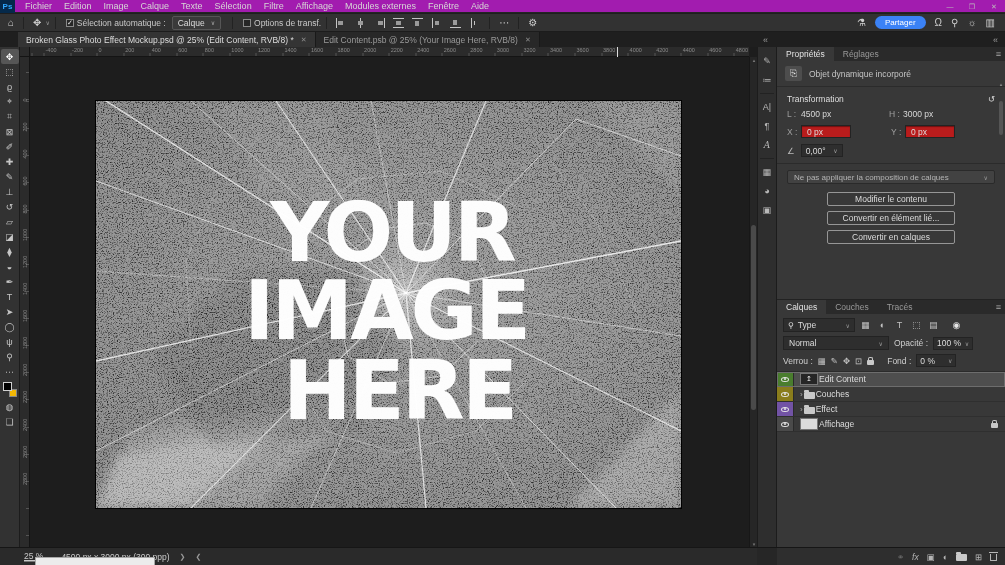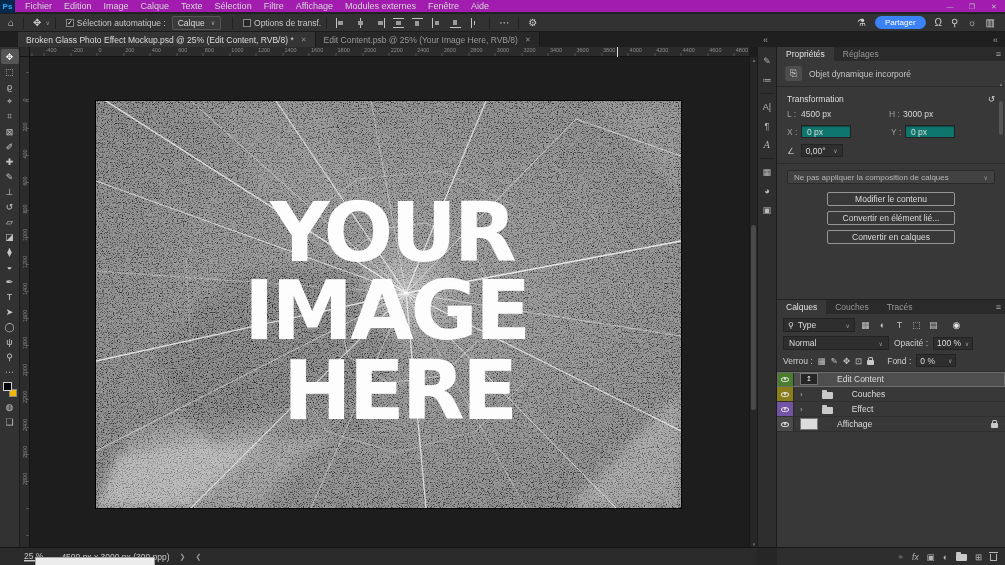--- a/index.html
+++ b/index.html
@@ -82,21 +82,21 @@
   .props { position:absolute; top:0; left:0; right:0; height:253px; background:#383838; border-bottom:1px solid #222; }
   .props-body { position:relative; font-size:8.5px; color:#c4c4c4; height:239px; }
   .so-row { display:flex; align-items:center; gap:7px; padding:5px 8px 5px; border-bottom:1px solid #2b2b2b; }
   .so-badge { width:17px; height:15px; background:#4d4d4d; border-radius:2px; display:flex; align-items:center; justify-content:center; color:#e8e8e8; font-size:9px; }
   .tr-head { display:flex; justify-content:space-between; padding:7px 10px 5px; color:#dfdfdf; }
   .tr-grid { padding:0 10px; }
   .tr-row { display:flex; align-items:center; margin-bottom:6px; }
   .tr-row .lab { width:14px; color:#9f9f9f; }
   .tr-row .val { width:48px; color:#d8d8d8; }
   .tr-row .lab2 { width:14px; margin-left:40px; color:#9f9f9f; }
-  .fld { width:50px; height:13px; background:#0f766e; border:1px solid #232323; box-shadow:inset 0 1px 1px rgba(0,0,0,.4); color:#ddd; display:flex; align-items:center; padding-left:5px; }
+  .fld { width:50px; height:13px; background:#b91c1c; border:1px solid #232323; box-shadow:inset 0 1px 1px rgba(0,0,0,.4); color:#ddd; display:flex; align-items:center; padding-left:5px; }
   .angle-fld { width:42px; height:13px; background:#2e2e2e; border:1px solid #232323; color:#ddd; display:flex; align-items:center; justify-content:space-between; padding:0 4px; margin-left:6px; }
   .angle-fld .cv { font-size:6px; color:#999; }
   .props-div { height:1px; background:#2b2b2b; margin:2px 0 6px; }
   .psb-label { padding:0 10px 5px; color:#cfcfcf; }
   .comp-dd { margin:0 10px 8px; height:14px; background:#424242; border:1px solid #2a2a2a; border-radius:2px; display:flex; align-items:center; justify-content:space-between; padding:0 6px; color:#b5b5b5; font-size:8px; }
   .comp-dd .cv { font-size:6px; color:#999; }
   .pbtn { display:block; width:128px; height:14px; margin:0 auto 5px; background:#383838; border:1px solid #969696; border-radius:2px; color:#ddd; font-size:8.5px; text-align:center; line-height:12px; }
   .pscroll { position:absolute; right:1px; top:28px; bottom:2px; width:6px; }
   .pscroll .thumb { position:absolute; top:12px; left:1px; width:4px; height:34px; background:#555; border-radius:2px; }
   .pscroll .arr { position:absolute; right:0; font-size:5px; color:#888; width:6px; text-align:center; }
@@ -114,21 +114,21 @@
   .mini-dd .cv { font-size:6px; color:#999; }
   .llock { display:flex; align-items:center; gap:5px; padding:0 6px 4px; font-size:8.5px; border-bottom:1px solid #2b2b2b; }
   .lk-ic { font-size:8.5px; color:#c2c2c2; }
   .padlock { position:relative; width:7px; height:5px; background:#c9c9c9; border-radius:1px; display:inline-block; margin-top:3px; }
   .padlock::before { content:""; position:absolute; top:-3px; left:1px; width:3px; height:3px; border:1px solid #c9c9c9; border-bottom:none; border-radius:2px 2px 0 0; }
   .layer-row { position:relative; display:flex; align-items:center; height:15px; border-bottom:1px solid #2f2f2f; font-size:8.5px; color:#ddd; }
   .layer-row.selected { background:#4e4e4e; outline:1px solid #6d6d6d; outline-offset:-1px; }
   .eyecell { width:17px; height:100%; border-right:1px solid #2a2a2a; display:flex; align-items:center; justify-content:center; }
   .eye { width:8px; height:5px; border:1px solid #e6e6e6; border-radius:50%; position:relative; }
   .eye::after { content:""; position:absolute; left:2px; top:0.5px; width:2px; height:2px; background:#e6e6e6; border-radius:50%; }
-  .lr-body { display:flex; align-items:center; gap:19px; padding-left:6px; flex:1; }
+  .lr-body { display:flex; align-items:center; gap:1px; padding-left:6px; flex:1; }
   .so-thumb { position:relative; width:18px; height:12px; background:#262626; border:1px solid #777; color:#fff; font-size:7px; display:flex; align-items:center; justify-content:center; }
   .bg-thumb { width:18px; height:12px; background:#dcdcdc; border:1px solid #777; }
   .grp-caret { font-size:8px; color:#aaa; }
   .folder { position:relative; width:11px; height:7px; background:#c9c9c9; border-radius:1px; margin-top:2px; }
   .folder::before { content:""; position:absolute; top:-2px; left:0; width:5px; height:2px; background:#c9c9c9; border-radius:1px 1px 0 0; }
   .lr-lock { margin-left:auto; margin-right:7px; }
 
   
   .bottomrow { position:absolute; top:547px; left:0; width:1005px; height:18px; display:flex; }
   .statusbar { width:757px; background:#2a2a2a; border-top:1px solid #161616; display:flex; align-items:center; font-size:8.5px; color:#c9c9c9; position:relative; }

